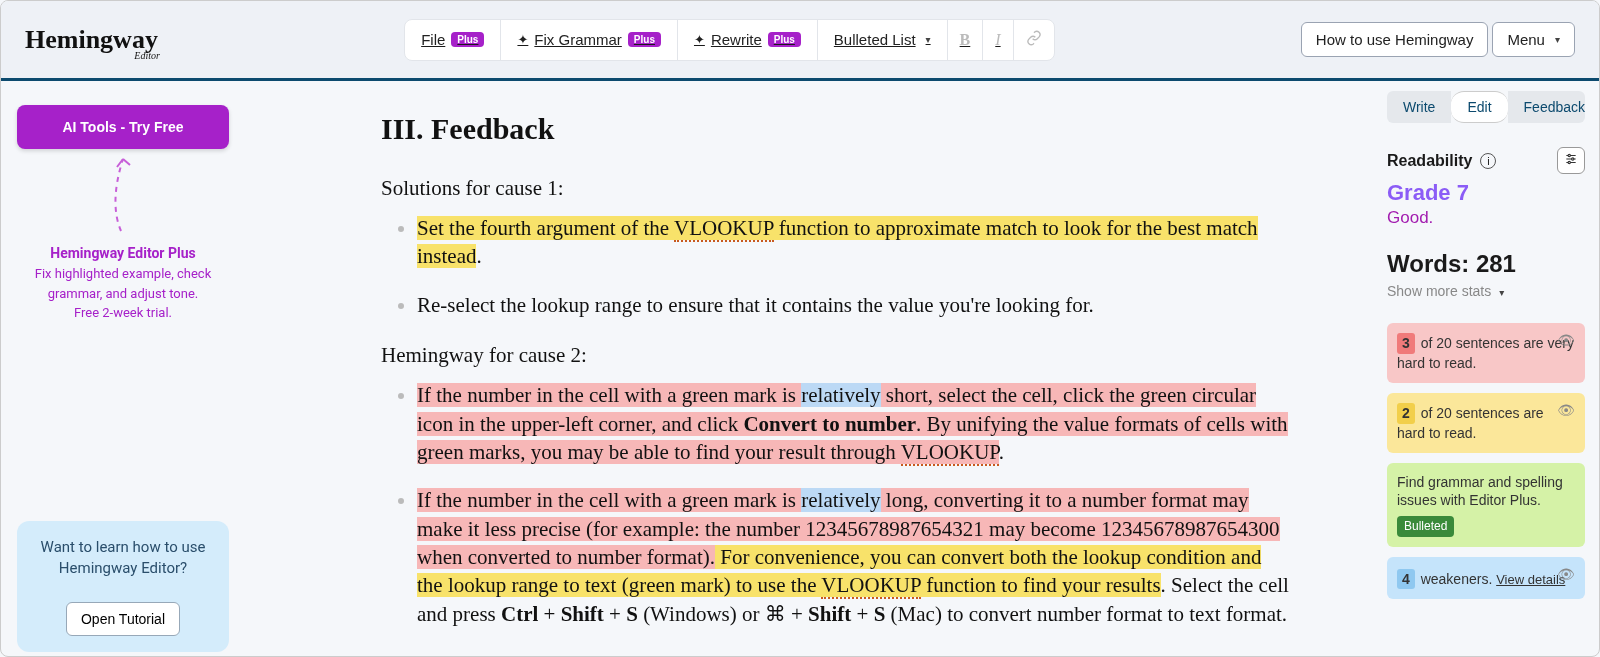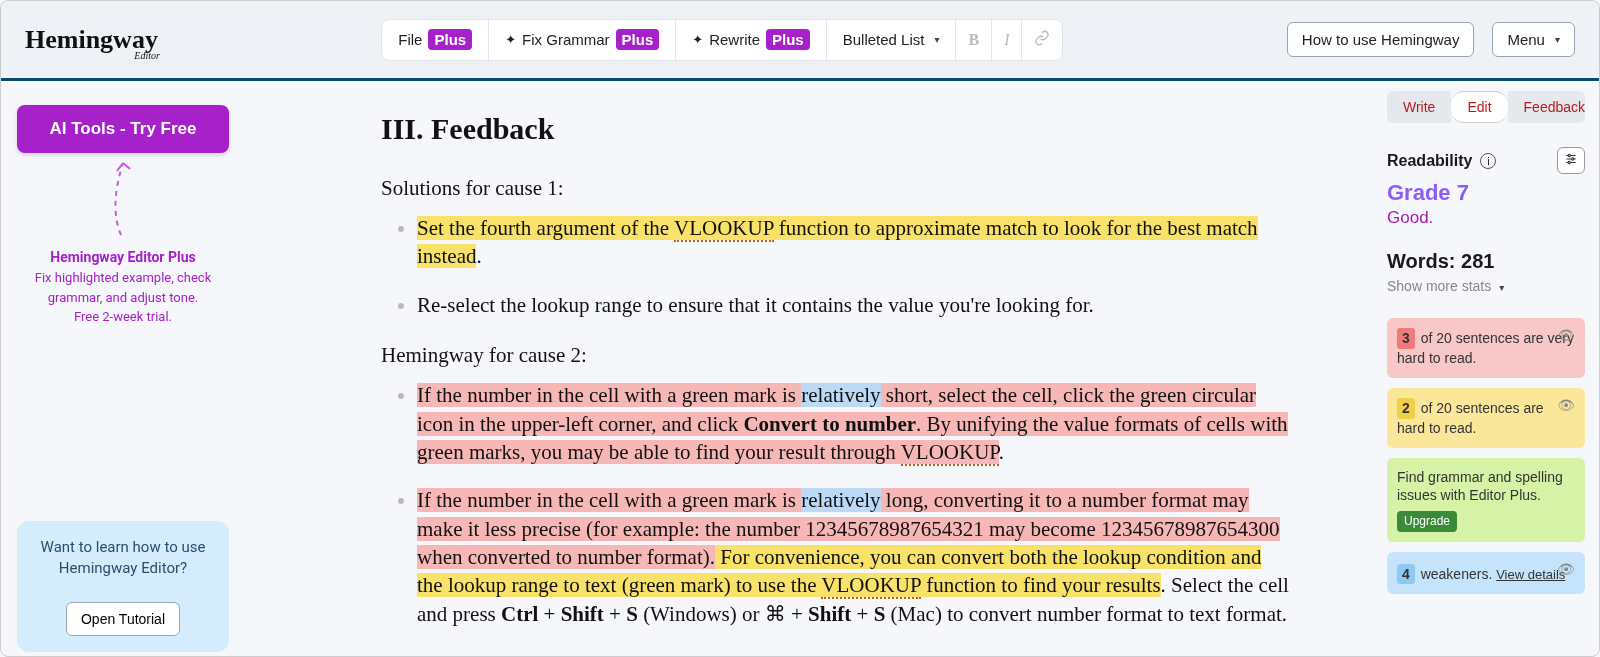--- a/index.html
+++ b/index.html
@@ -38,56 +38,57 @@
   }
   .toolbar-group {
     display: flex;
     align-items: flex-start;
     background: #fff;
     border: 1px solid #e2e5ea;
     border-radius: 8px;
     height: 42px;
     margin-left: auto;
     margin-right: auto;
+    text-decoration: underline;
   }
   .toolbar-btn {
     display: flex;
     align-items: center;
     gap: 6px;
     height: 100%;
     padding: 0 16px;
     border: none;
     background: none;
     font-size: 15px;
     font-weight: 500;
     color: #222;
     cursor: pointer;
     border-right: 1px solid #e2e5ea;
   }
   .toolbar-btn:last-child { border-right: none; }
   .plus-badge {
     background: #a621c9;
     color: #fff;
-    font-size: 15px;
+    font-size: 10px;
     font-weight: 700;
     padding: 2px 6px;
     border-radius: 4px;
   }
   .chevron { font-size: 10px; color:#444; margin-left:4px; }
   .format-btn {
     color: #bbb;
     font-family: Georgia, serif;
     font-size: 16px;
     padding: 0 12px;
     border:none; background:none; cursor:pointer;
     border-right: 1px solid #e2e5ea;
     height:100%;
   }
   .format-btn:last-child { border-right:none; }
-  .right-buttons { display:flex; gap:18px; align-items:center; }
+  .right-buttons { display:flex; gap:4px; align-items:center; }
   .how-to-btn, .menu-btn {
     background:#fff;
     border:1px solid #9aa3b2;
     border-radius:6px;
     padding: 8px 14px;
     font-size:15px;
     font-weight:500;
     color:#222;
     cursor:pointer;
     display:flex;
@@ -102,21 +103,21 @@
     width: 240px;
     flex-shrink:0;
     display:flex;
     flex-direction:column;
     padding: 24px 12px 20px 16px;
   }
   .ai-btn {
     background:#a621c9;
     color:#fff;
     font-weight:600;
-    font-size:17px;
+    font-size:14px;
     border:none;
     border-radius:8px;
     padding: 14px 20px;
     cursor:pointer;
     box-shadow: 0 2px 4px rgba(0,0,0,0.15);
   }
   .arrow-svg { margin-top: 4px; margin-left: auto; margin-right: auto; }
   .promo {
     text-align:center;
     color:#a621c9;
@@ -172,32 +173,32 @@
     padding: 10px 14px 0 8px;
     font-family: -apple-system, sans-serif;
   }
   .tabs { display:flex; margin-bottom: 24px; border-radius:6px; overflow:hidden; }
   .tab {
     flex:1;
     text-align:center;
     font-size:14px;
     padding:7px 16px;
     background:#e5e8ec;
-    color:#b91c1c;
+    color:#0c4a6e;
     border:none;
     cursor:pointer;
   }
   .tab.active { background:#fff; border-top:1px solid #ccc; border-bottom:1px solid #ccc;border-radius:13px; }
   .read-row { display:flex; align-items:center; justify-content:space-between; margin-bottom:6px; }
   .read-label { font-weight:700; font-size:16px; }
   .info-icon { width:16px; height:16px; border:1.5px solid #555; border-radius:50%; font-size:11px; display:flex; align-items:center; justify-content:center; }
   .settings-btn { border:1px solid #999; border-radius:6px; padding:4px 6px; background:#fff; cursor:pointer; }
   .grade { font-size:22px; font-weight:700; color:#8b5cf6; margin-bottom:2px; }
   .grade-desc { font-size:17px; color:#a21caf; margin-bottom:22px; }
-  .words { font-size:20px; font-weight:600; margin-bottom:4px; }
+  .words { font-size:24px; font-weight:600; margin-bottom:4px; }
   .show-more { font-size:14px; color:#888; cursor:pointer; margin-bottom: 24px; display:inline-block; }
   .stat-card {
     border-radius:6px;
     padding: 10px 10px;
     font-size:14px;
     color:#333;
     margin-bottom:10px;
     position:relative;
     line-height:1.35;
   }
@@ -350,21 +351,21 @@
       <span class="count">3</span><span> of 20 sentences are very hard to read.</span>
     </div>
 
     <div class="stat-card card-yellow">
       <span class="eye">👁</span>
       <span class="count">2</span><span> of 20 sentences are hard to read.</span>
     </div>
 
     <div class="stat-card card-green">
       <div>Find grammar and spelling issues with Editor Plus.</div>
-      <span class="upgrade-badge">Upgrade</span>
+      <span class="upgrade-badge">Bulleted</span>
     </div>
 
     <div class="stat-card card-blue">
       <span class="eye">👁</span>
       <span class="count">4</span><span> weakeners.</span>
       <div class="view-details">View details</div>
     </div>
   </div>
 
 </div>

